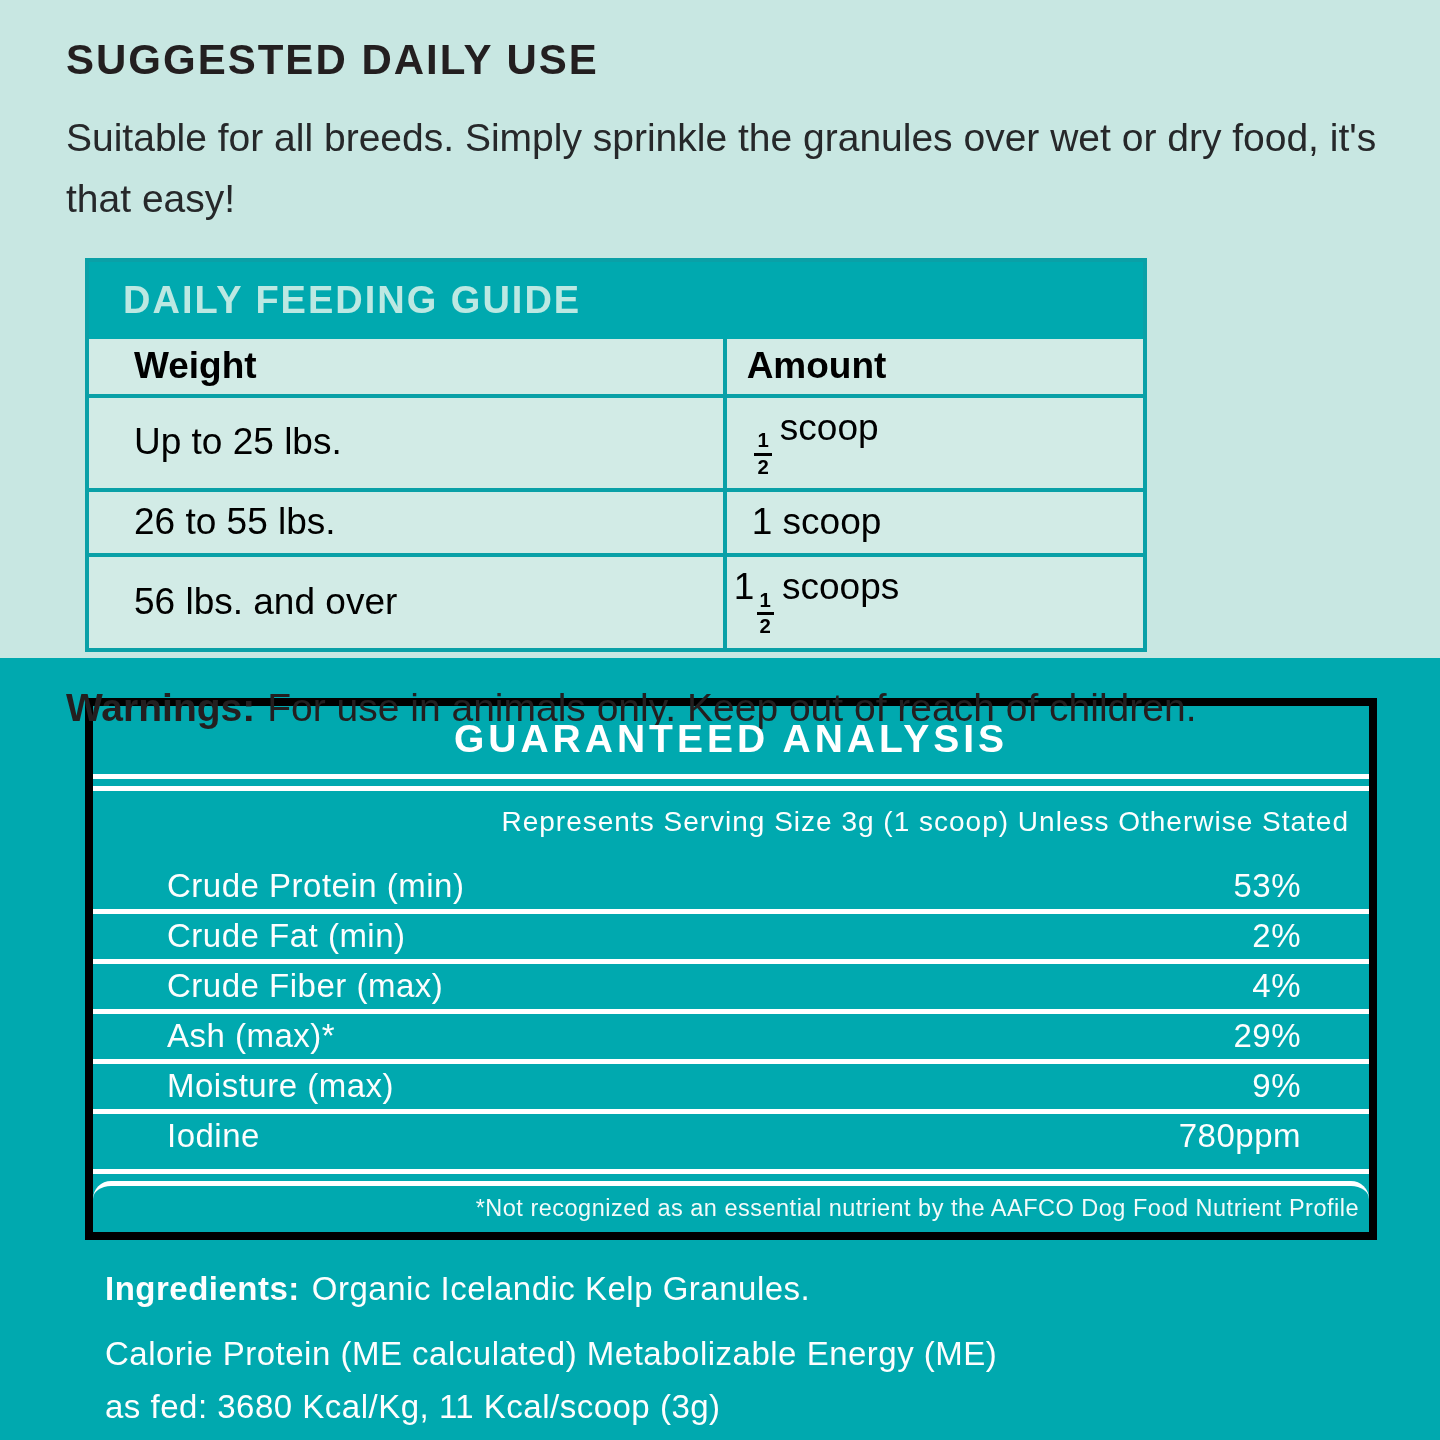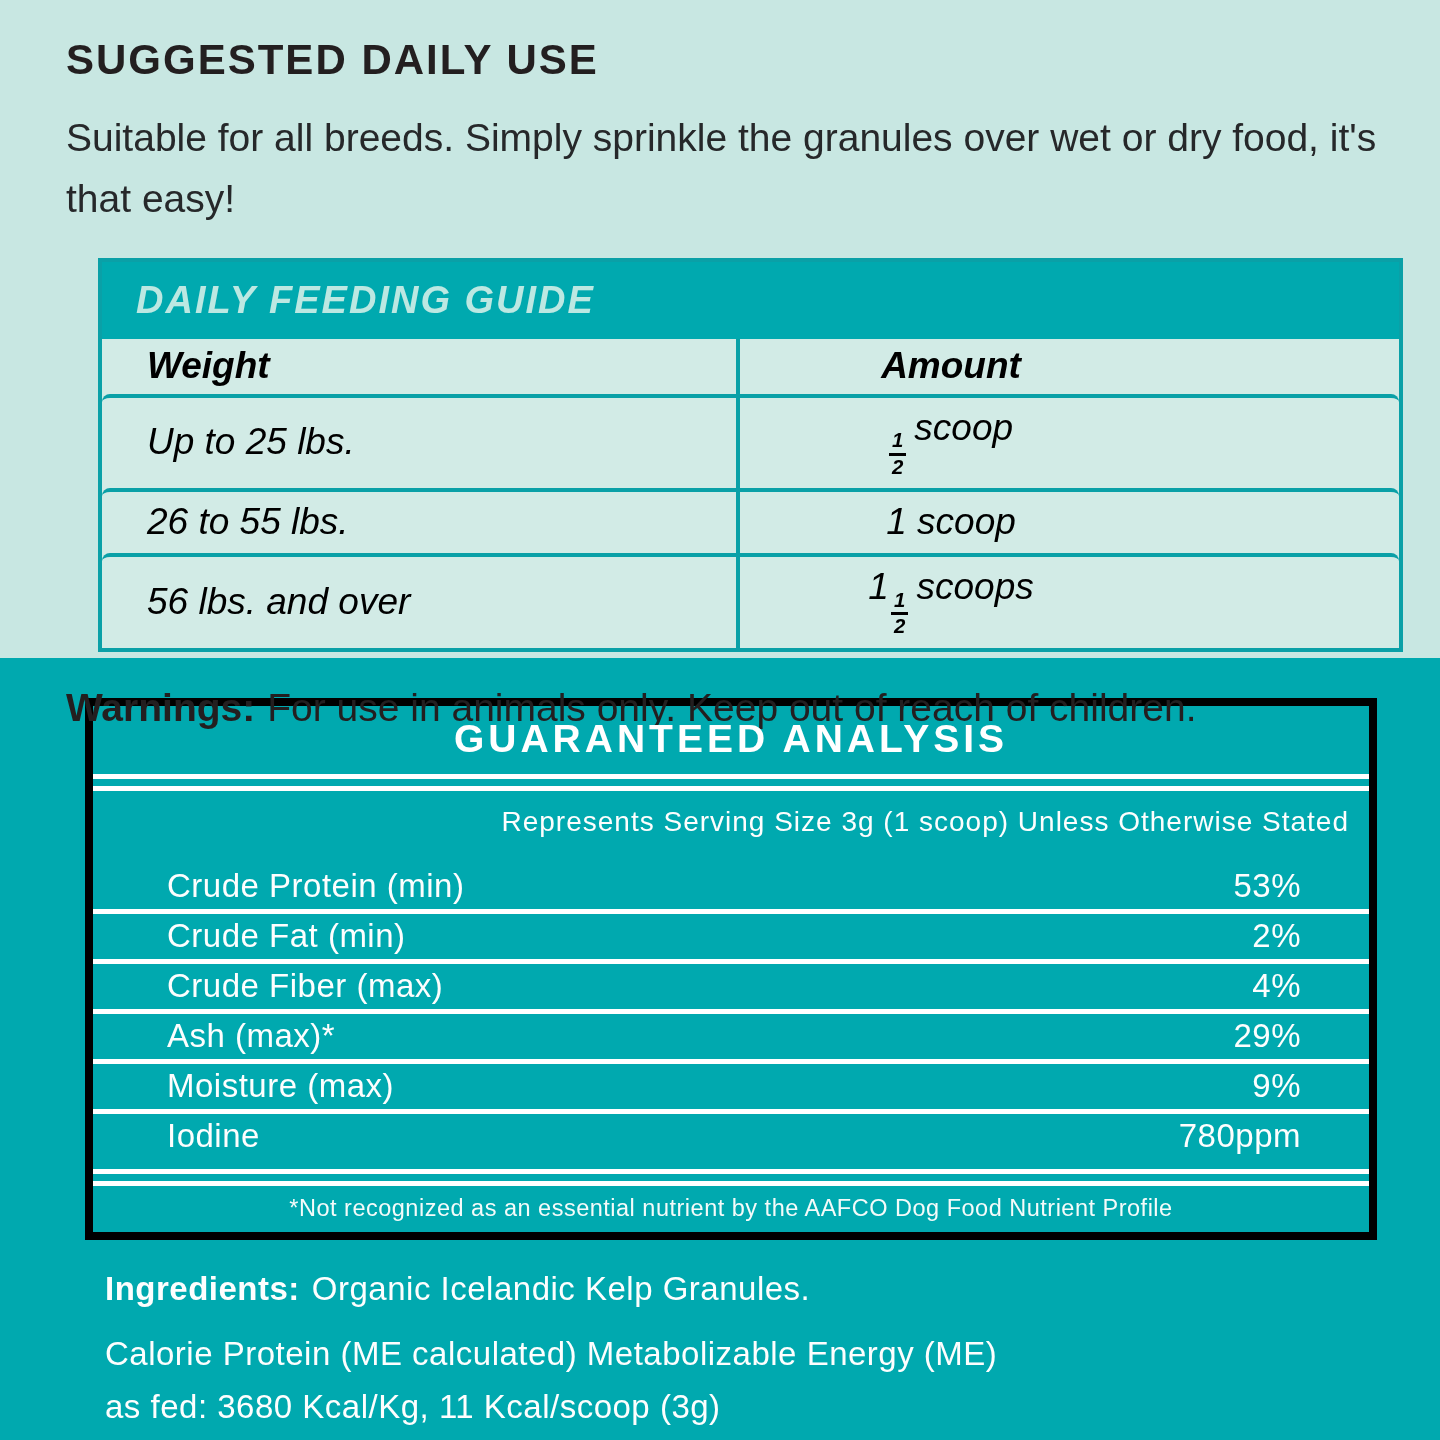--- a/index.html
+++ b/index.html
@@ -17,30 +17,30 @@
     padding:36px 50px 0 66px;color:#231f20;
   }
   .top h1{
     margin:0 0 24px 0;font-size:42px;font-weight:700;letter-spacing:2px;color:#231f20;
   }
   .desc{
     margin:0 0 28px 0;font-size:39px;line-height:1.56;max-width:1330px;color:#26282a;
   }
 
   .fg{
-    margin-left:32px;width:1305px;box-sizing:border-box;
-    border:4px solid #0aa0a7;background:#d2ebe6;font-style:italic;
+    margin-left:19px;width:1062px;box-sizing:border-box;
+    border:4px solid #0aa0a7;background:#d2ebe6;
   }
   .fg-title{
     background:#00a9af;color:#bce8e2;
     font-size:38px;font-weight:700;letter-spacing:2px;
     padding:17px 0 17px 34px;
   }
   .fg-row{display:flex;align-items:center;font-size:37px;color:#000000;}
-  .fg-row + .fg-row{border-top:4px solid #0aa0a7;border-radius:8px;}
+  .fg-row + .fg-row{border-top:4px solid #0aa0a7;}
   .fg-head{font-weight:700;}
   .cw{width:638px;box-sizing:border-box;border-right:4px solid #0aa0a7;
       padding:9px 0 10px 45px;align-self:stretch;display:flex;align-items:center;}
   .ca{flex:1;text-align:center;padding:9px 237px 10px 0;}
   .fg-head .cw{padding-top:6px;padding-bottom:7px;}
   .fg-head .ca{padding-top:6px;padding-bottom:7px;}
   .unit{margin-left:0.22em;}
   .whole{margin-right:0.06em;}
   .frac{
     display:inline-flex;flex-direction:column;align-items:center;
@@ -69,22 +69,22 @@
     margin:0;text-align:right;font-size:28px;letter-spacing:1px;
     padding:15px 20px 26px 20px;color:#fdfefe;
   }
   .ga-row{
     display:flex;justify-content:space-between;align-items:baseline;
     font-size:33px;letter-spacing:0.5px;line-height:1.06;
     padding:5px 68px 5px 74px;border-bottom:5px solid #ffffff;color:#fdfefe;
   }
   .ga-row.tall{padding-bottom:15px;}
   .ga-foot{
-    border-top:5px solid #ffffff;text-align:center;
-    font-size:23.5px;letter-spacing:0.5px;padding:9px 10px 10px 10px;color:#f4fbfa;
+    border-top:5px solid #ffffff;text-align:right;
+    font-size:23.5px;letter-spacing:0.5px;padding:9px 10px 10px 10px;color:#f4fbfa;border-radius:18px;
   }
 
   .ing{margin:30px 0 0 20px;font-size:33px;letter-spacing:0.5px;color:#fdfefe;}
   .cal{margin:20px 0 0 20px;font-size:33px;letter-spacing:0.5px;line-height:1.6;color:#fdfefe;}
   .cal .cl{display:block;}
 </style>
 </head>
 <body>
 
 <div class="page">

